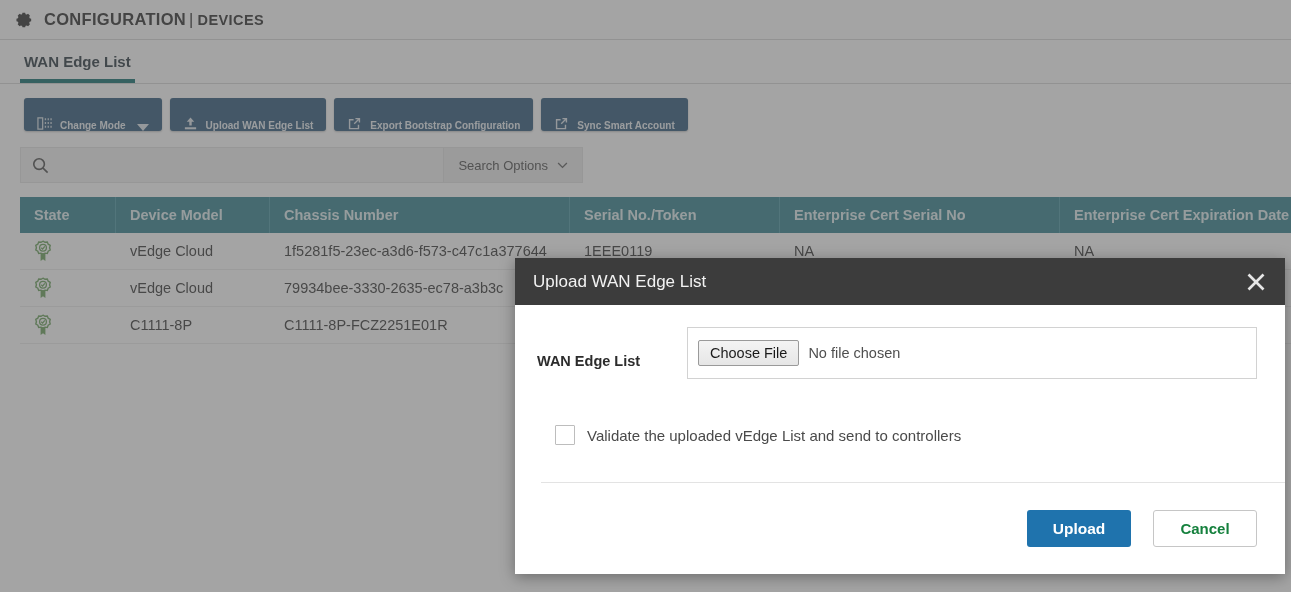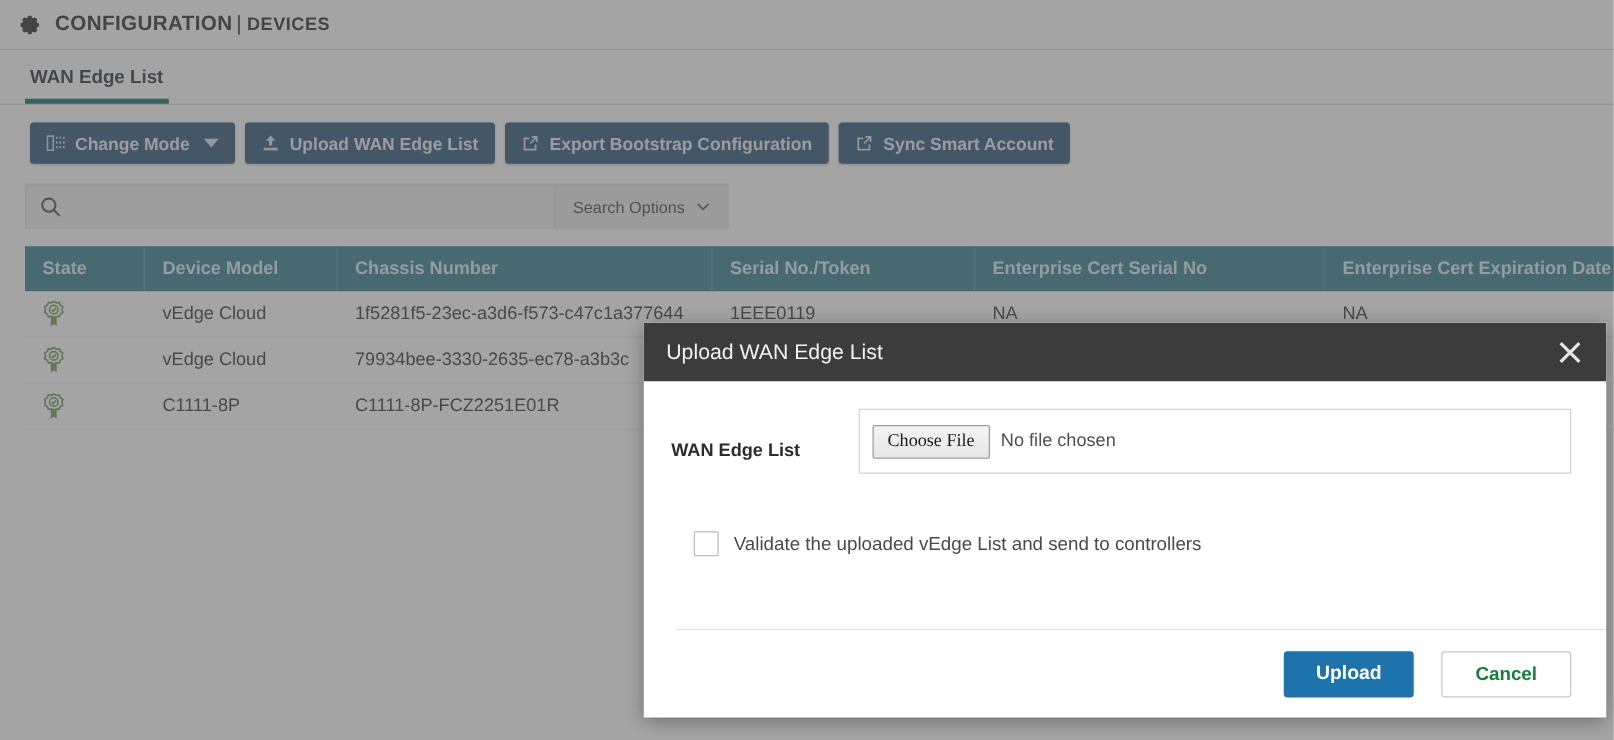--- a/index.html
+++ b/index.html
@@ -70,24 +70,24 @@
     align-items: center;
     gap: 8px;
   }
   .btn-primary {
     background: #2a5578;
     color: #e9eef2;
     border: none;
     border-radius: 3px;
     height: 33px;
     padding: 0 13px;
-    font-size: 14px;
+    font-size: 10px;
     font-weight: 700;
     display: inline-flex;
-    align-items: center;
+    align-items: flex-end;
     gap: 8px;
     cursor: pointer;
     white-space: nowrap;
     box-shadow: 0 1px 2px rgba(0,0,0,.25);
     font-family: "Liberation Sans", sans-serif;
   }
   .btn-primary svg { display:block; }
   .caret { width: 0; height: 0; border-left: 6px solid transparent; border-right: 6px solid transparent; border-top: 7px solid #dde4ea; margin-left: 3px; }
 
   
@@ -214,38 +214,38 @@
     background: #fff;
   }
   .choose-file-btn {
     background: linear-gradient(#f4f4f4,#e6e6e6);
     border: 1px solid #9a9a9a;
     border-radius: 2px;
     font-size: 14.5px;
     color: #1a1a1a;
     padding: 4px 11px;
     cursor: pointer;
-    font-family: Liberation Serif, serif;
+    font-family: Liberation Sans, sans-serif;
   }
   .file-status { font-size: 14.5px; color: #4f4f4f; margin-left: 9px; }
 
   .checkbox-row { display: flex; align-items: center; margin-top: 46px; padding-left: 18px; }
   .checkbox-box {
     width: 20px; height: 20px;
     border: 1px solid #bdbdbd;
     background: #fff;
     border-radius: 1px;
     cursor: pointer;
     flex: 0 0 auto;
   }
   .checkbox-label { font-size: 15px; color: #4a4a4a; margin-left: 12px; }
 
   .modal-footer {
     flex: 0 0 auto;
-    height: 71px;
+    height: 92px;
     border-top: 1px solid #e3e3e3;
     display: flex;
     align-items: center;
     justify-content: flex-end;
     gap: 22px;
     padding-right: 28px;
     margin-left: 26px;
   }
   .btn-upload {
     background: #1f73ad;

